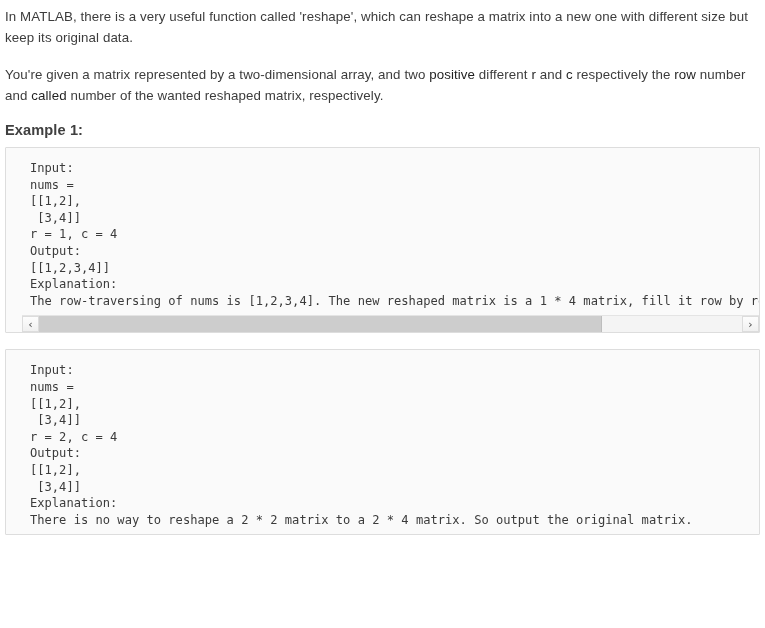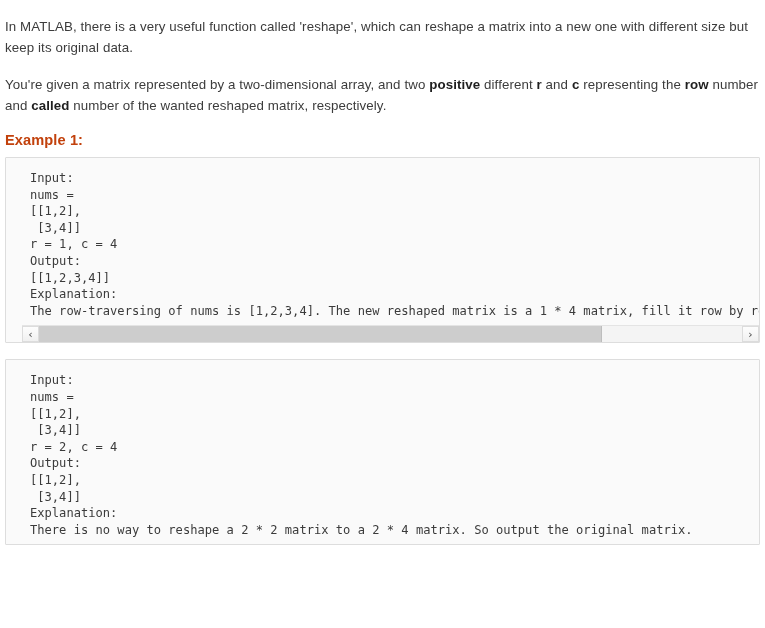--- a/index.html
+++ b/index.html
@@ -20,31 +20,31 @@
     width: 765px;
   }
   p.para {
     margin: 0 0 16px 0;
     font-size: 13.3px;
     line-height: 21px;
     color: #3c3c3c;
     letter-spacing: 0.1px;
   }
   p.para:first-child {
-    padding-top: 16px;
+    padding-top: 6px;
   }
   p.para b {
-    font-weight: bold;
+    font-weight: normal;
     color: #1f1f1f;
   }
   h3.example-heading {
     margin: 0 0 9px 0;
     font-size: 14.6px;
     font-weight: bold;
-    color: #c2410c;
+    color: #404040;
     letter-spacing: 0.1px;
   }
   .code-block {
     position: relative;
     border: 1px solid #dddddd;
     background: #fafafa;
     box-sizing: border-box;
     margin-bottom: 16px;
     border-radius: 1px;
     padding-left: 16px;
@@ -99,21 +99,21 @@
     background: #cdcdcd;
     border-right: 1px solid #bdbdbd;
   }
 </style>
 </head>
 <body>
 
 <div class="page">
 
   <p class="para" id="p-0"><span>In MATLAB, there is a very useful function called 'reshape', which can reshape a matrix into a new one with different size but keep its original data.</span></p>
-  <p class="para" id="p-1"><span>You're given a matrix represented by a two-dimensional array, and two </span><b>positive</b><span> different </span><b>r</b><span> and </span><b>c</b><span> representing the </span><b>row</b><span> number and </span><b>called</b><span> number of the wanted reshaped matrix, respectively.</span></p>
+  <p class="para" id="p-1"><span>You're given a matrix represented by a two-dimensional array, and two </span><b>positive</b><span> different </span><b>r</b><span> and </span><b>c</b><span> respectively the </span><b>row</b><span> number and </span><b>called</b><span> number of the wanted reshaped matrix, respectively.</span></p>
 
   <h3 class="example-heading">Example 1:</h3>
   <div class="code-block">
     <div class="code-inner">
       <pre class="code">Input:
 nums =
 [[1,2],
  [3,4]]
 r = 1, c = 4
 Output:

